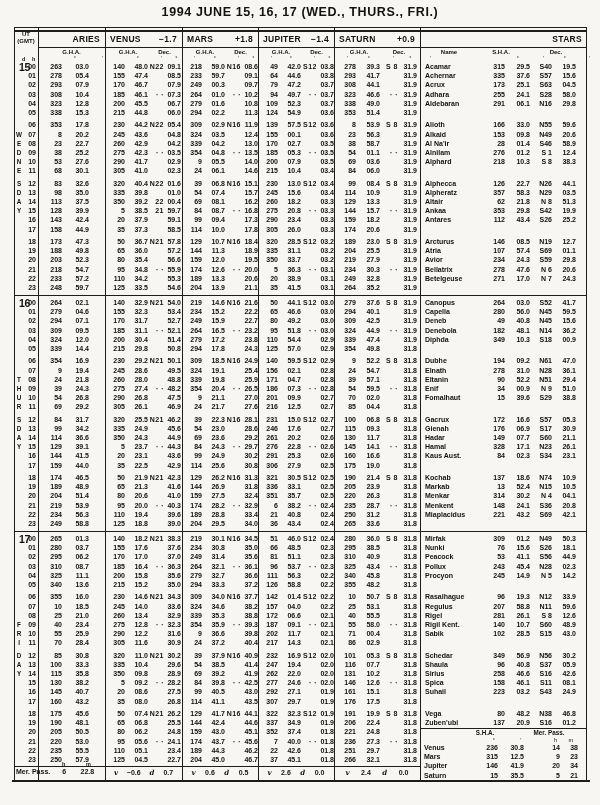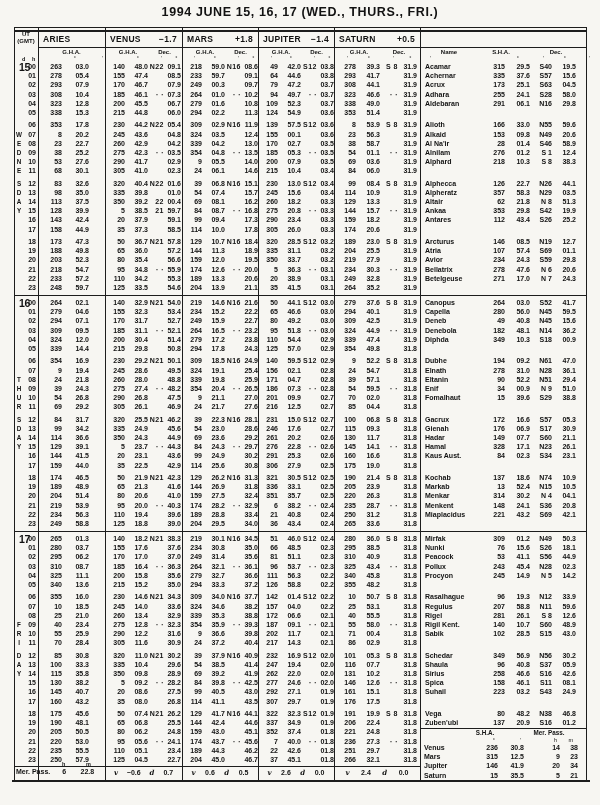--- a/index.html
+++ b/index.html
@@ -5,21 +5,21 @@
   html,body{margin:0;padding:0;background:#d8d5cf;}
   .page{position:relative;width:600px;height:805px;background:#f7f6f2;overflow:hidden;
         font-family:"Liberation Sans",sans-serif;color:#121212;}
   .title{position:absolute;left:0;right:0;top:5px;text-align:center;
          font-size:12.5px;font-weight:700;letter-spacing:.6px;}
   .hl,.vl{position:absolute;background:#1d1d1d;}
   
   .hut{position:absolute;left:14px;top:31px;width:24px;text-align:center;font-size:6px;font-weight:700;line-height:7px;}
   .hcol{position:absolute;top:32px;height:13px;display:flex;align-items:center;justify-content:space-between;
         padding:0 5px;font-size:8.5px;font-weight:700;letter-spacing:.3px;box-sizing:border-box;white-space:nowrap;}
-  .hcol.center{justify-content:flex-start;}
+  .hcol.center{justify-content:flex-end;}
   .sl{position:absolute;top:49px;font-size:6px;font-weight:700;text-align:center;}
   .dh{position:absolute;top:56px;font-size:5.5px;font-weight:700;}
   
   .tbody{position:absolute;left:14px;top:0;width:573px;height:805px;}
   .dayblk{position:absolute;left:0;width:573px;}
   .daynum{position:absolute;left:0px;top:-1px;width:16px;text-align:right;font-size:10.5px;font-weight:700;letter-spacing:-.3px;}
   .row{display:flex;height:9.2px;line-height:9.4px;font-size:7px;font-weight:700;white-space:nowrap;}
   .row.g{margin-top:3.2px;}
   .cell{box-sizing:border-box;flex:none;display:flex;}
   .w-ut{width:24px}.w-ar{width:67px}.w-ve{width:77px}.w-ma{width:76px}.w-ju{width:76px}.w-sa{width:86px}.w-st{width:167px}
@@ -84,21 +84,24 @@
   <div class="hcol" style="left:182px;width:76px">
     <span>MARS</span>
     <span>+1.8</span>
   </div>
   <div class="hcol" style="left:258px;width:76px">
     <span>JUPITER</span>
     <span>−1.4</span>
   </div>
   <div class="hcol" style="left:334px;width:86px">
     <span>SATURN</span>
-    <span>+0.5</span>
+    <span>+0.9</span>
+  </div>
+  <div class="hcol center" style="left:420px;width:167px">
+    <span>STARS</span>
   </div>
 
   <span class="sl" style="left:38px;width:67px">G.H.A.</span>
   <span class="sl" style="left:106px;width:44px">G.H.A.</span>
   <span class="sl" style="left:149px;width:31px">Dec.</span>
   <span class="sl" style="left:183px;width:44px">G.H.A.</span>
   <span class="sl" style="left:225px;width:31px">Dec.</span>
   <span class="sl" style="left:259px;width:44px">G.H.A.</span>
   <span class="sl" style="left:301px;width:31px">Dec.</span>
   <span class="sl" style="left:335px;width:48px">G.H.A.</span>

